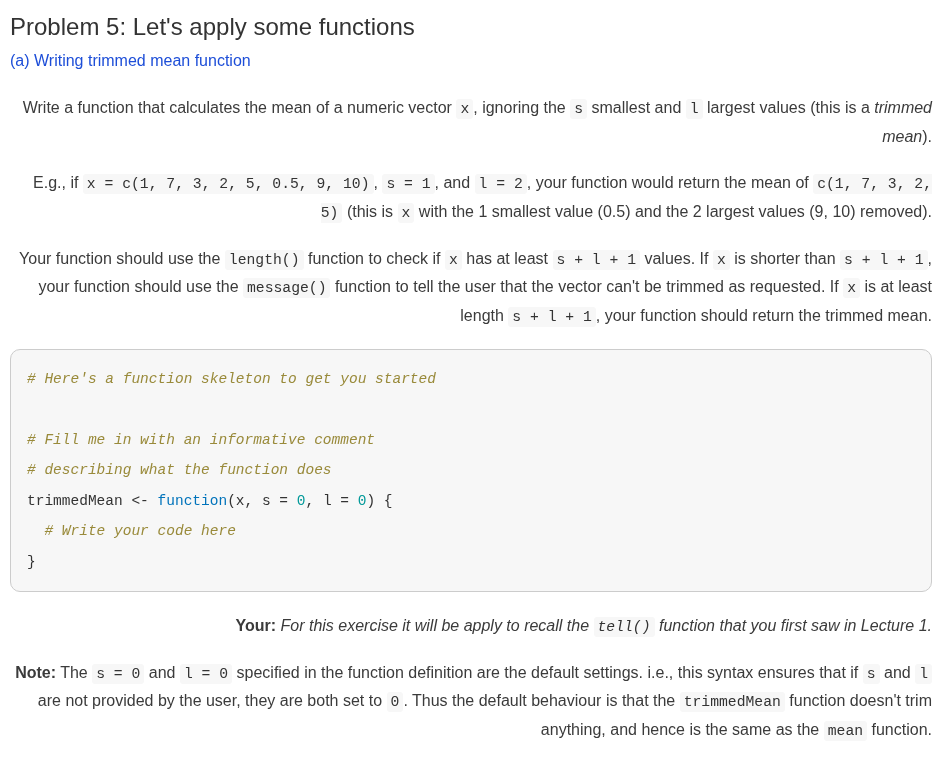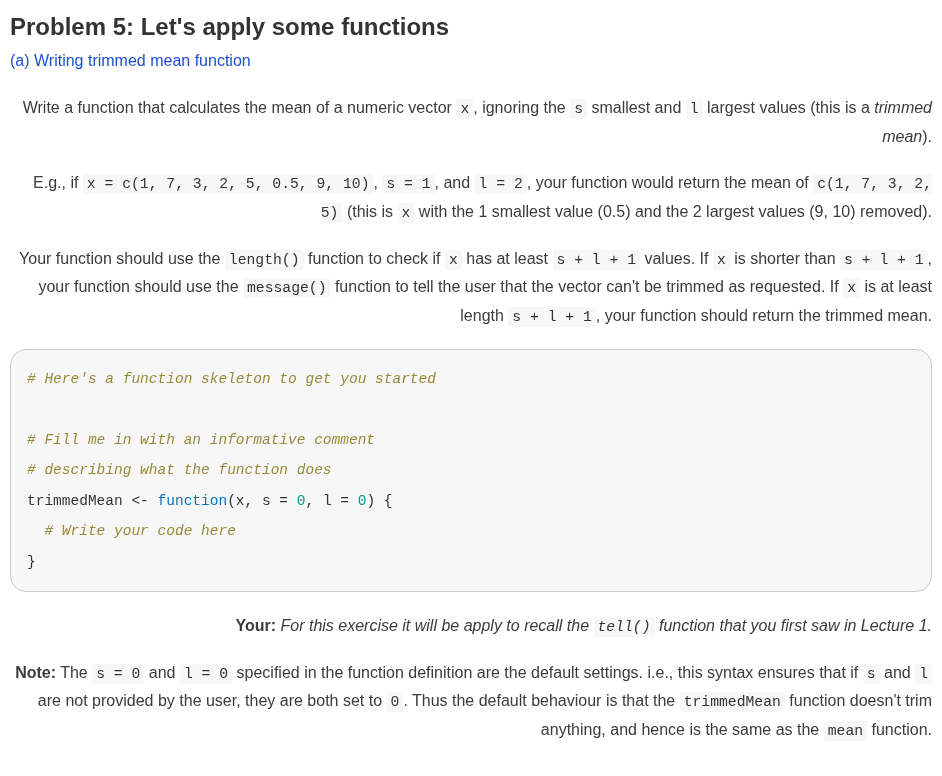--- a/index.html
+++ b/index.html
@@ -7,21 +7,21 @@
     margin: 0; padding: 0;
     font-family: -apple-system, BlinkMacSystemFont, "Segoe UI", Helvetica, Arial, sans-serif;
     color: #373a3c;
     background: #ffffff;
     width: 942px;
     font-size: 16px;
   }
   body { padding: 12px 10px 20px 10px; }
   h3.title {
     font-size: 24px;
-    font-weight: 700;
+    font-weight: 400;
     margin: 0 0 8px 0;
     color: #333;
     line-height: 1.25;
   }
   .subtitle {
     font-size: 16px;
     color: #1d4ed8;
     margin: 0 0 22px 0;
     line-height: 1.4;
   }
@@ -36,21 +36,21 @@
     background: #f7f7f7;
     padding: 2px 4px;
     border-radius: 3px;
     font-size: 0.92em;
     color: #333;
   }
   em, .ital { font-style: italic; }
   pre.codeblock {
     background: #f7f7f7;
     border: 1px solid #cccccc;
-    border-radius: 16px;
+    border-radius: 10px;
     padding: 14px 16px;
     font-family: "SFMono-Regular", Consolas, "Liberation Mono", Menlo, monospace;
     font-size: 14.5px;
     line-height: 2.1;
     margin: 4px 0 20px 0;
     white-space: pre;
     overflow-x: auto;
     color: #333;
   }
   .tok-comment { color: #998a3a; font-style: italic; }

